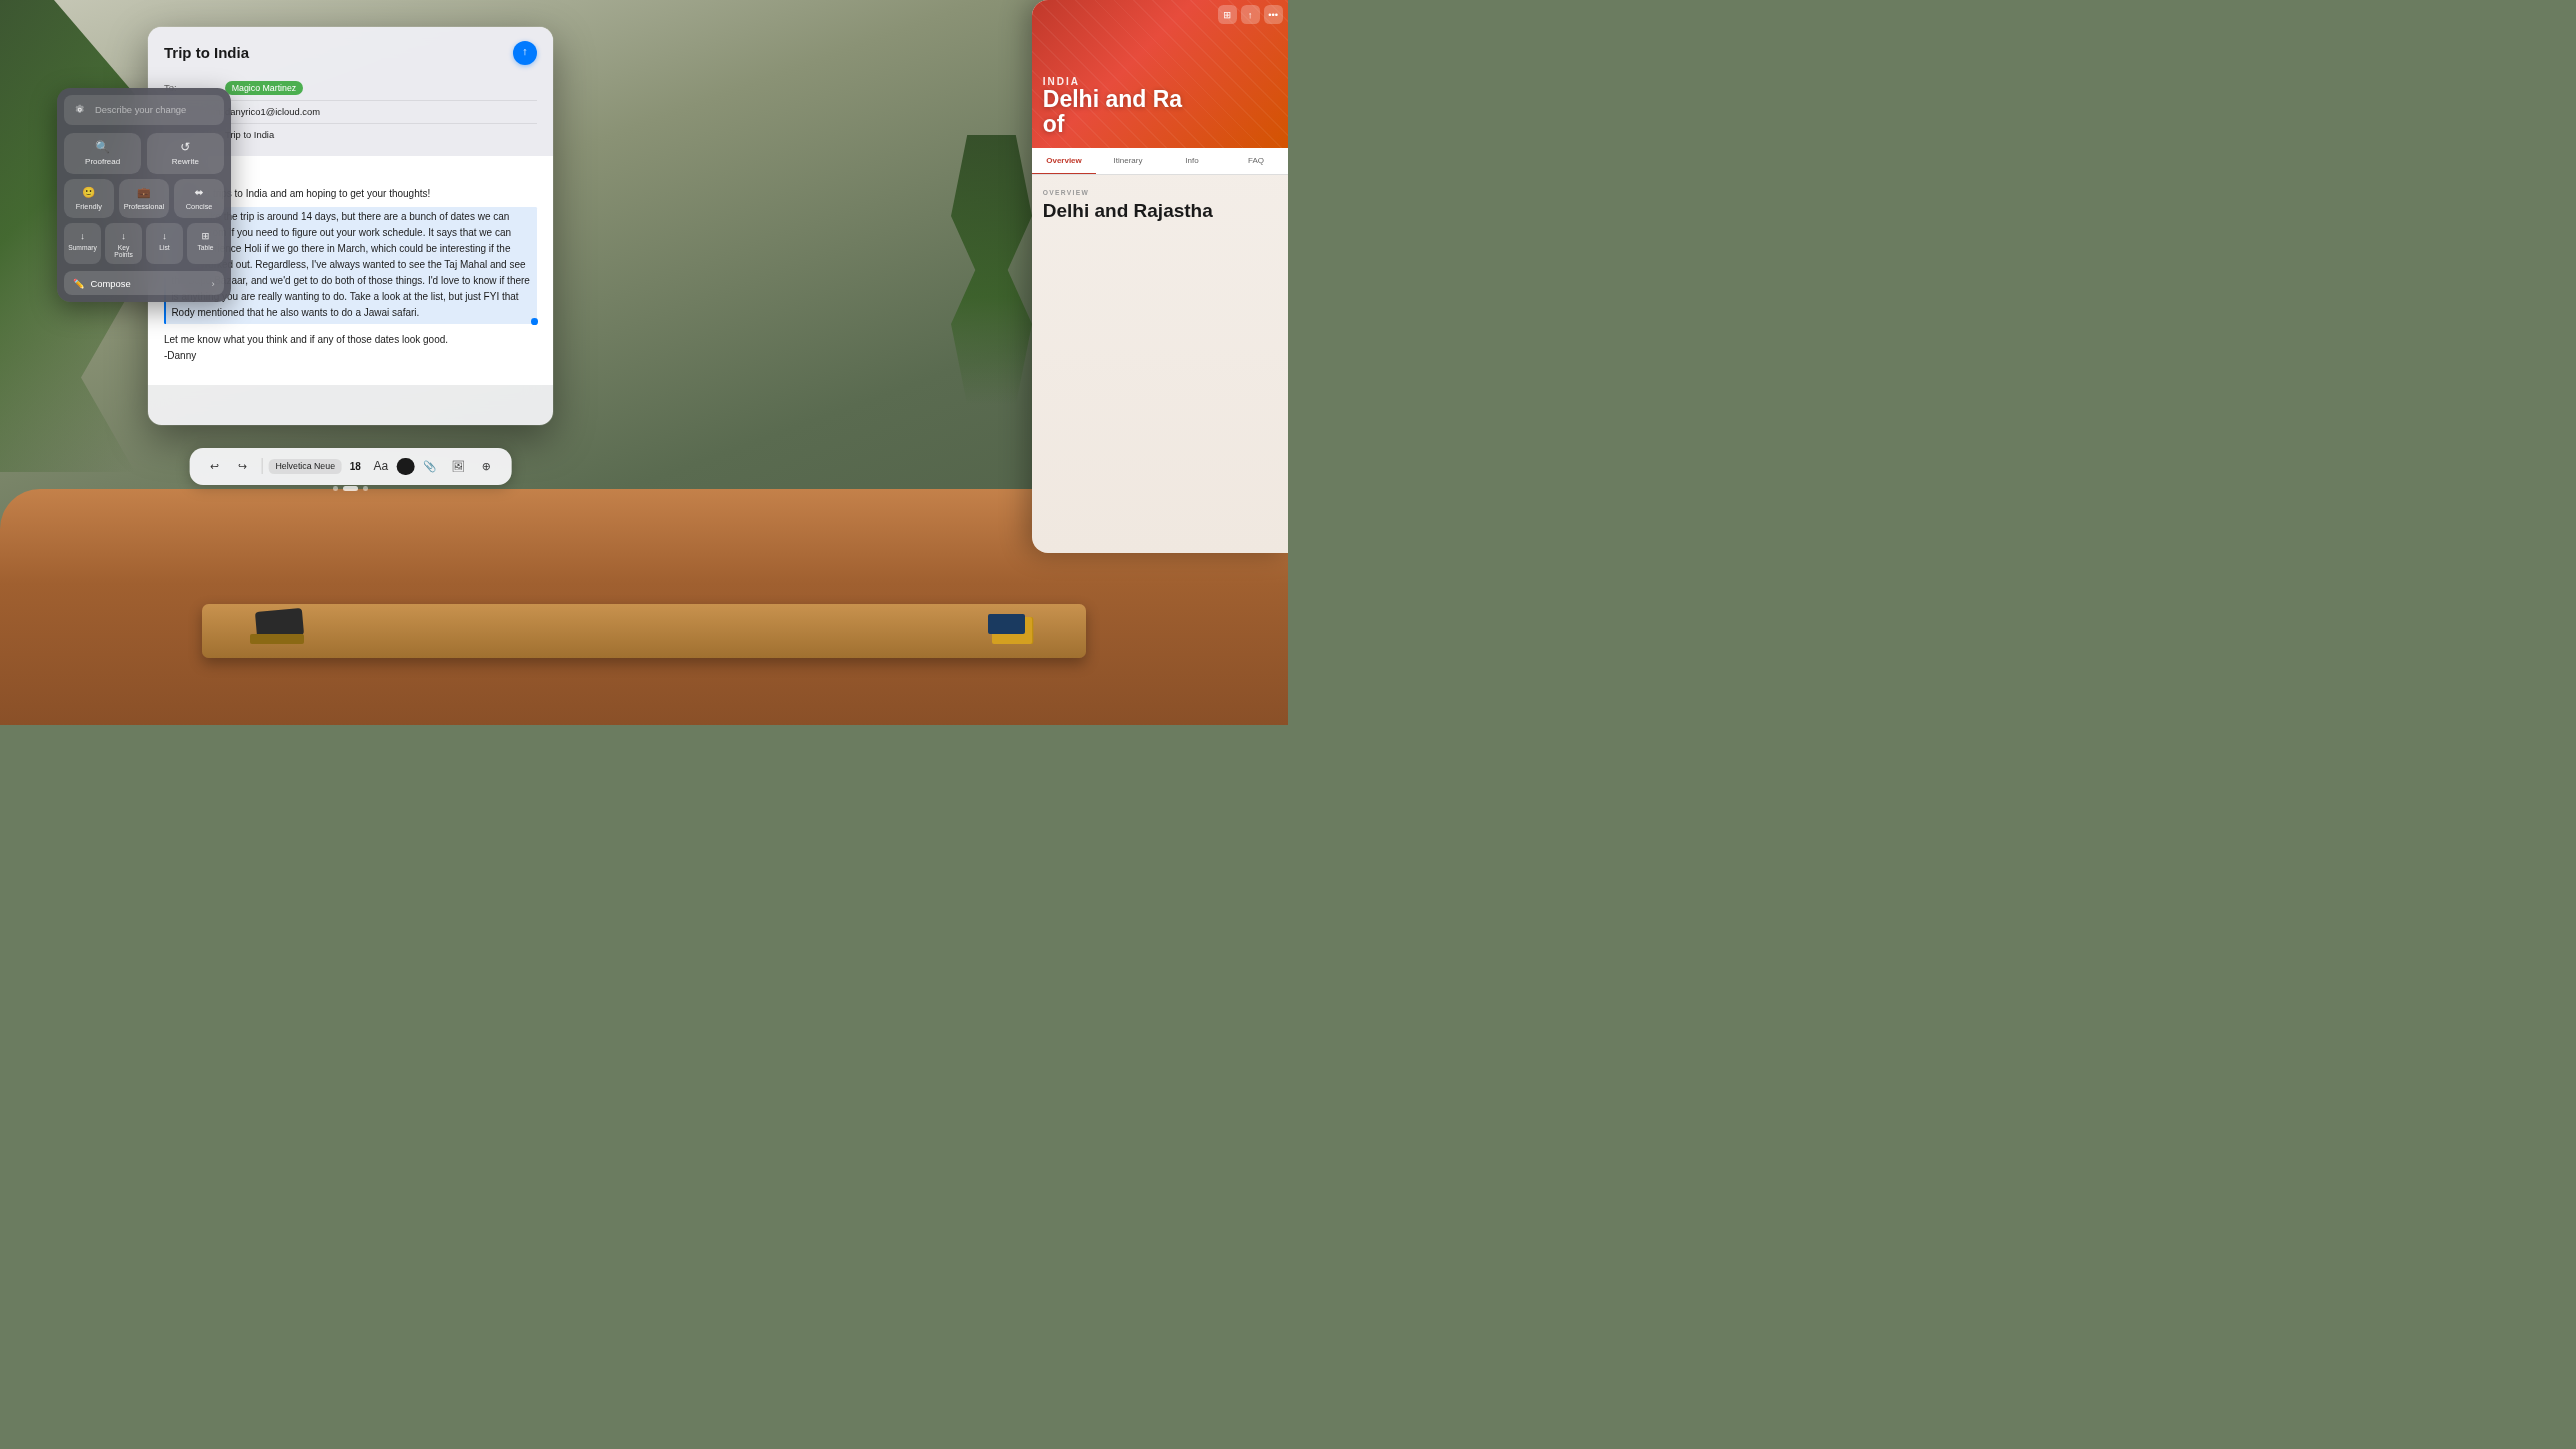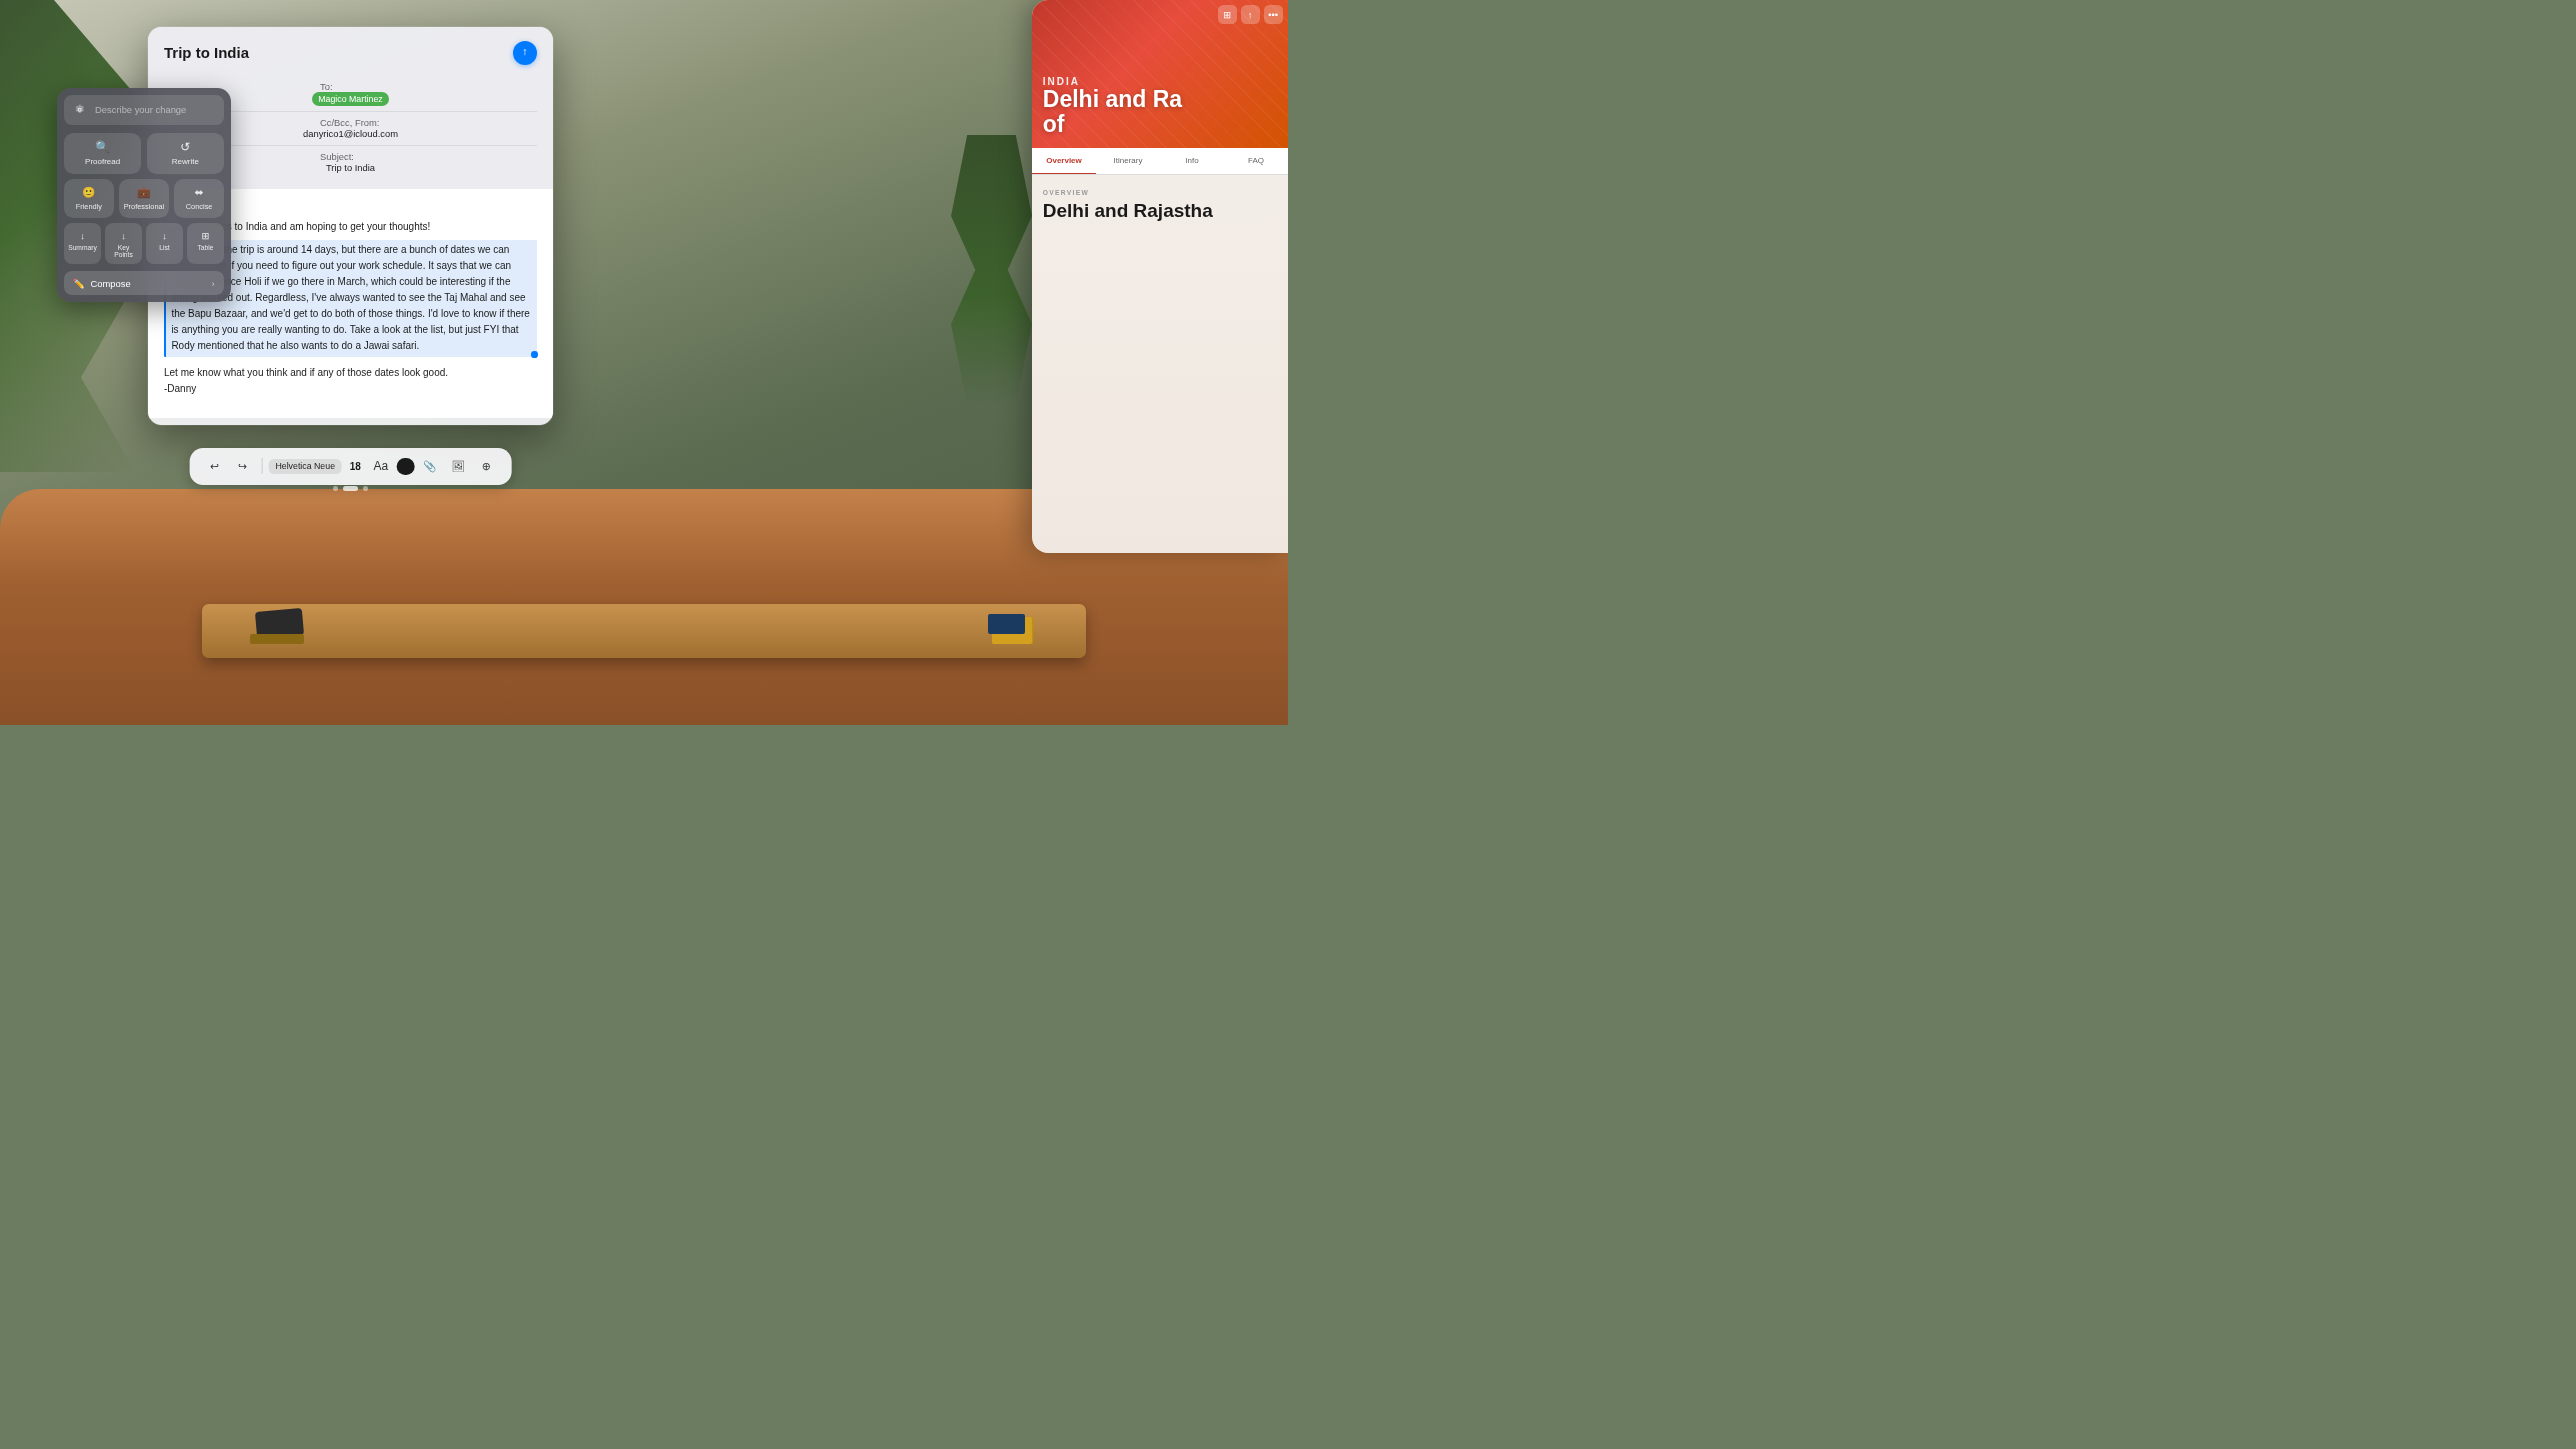--- a/index.html
+++ b/index.html
@@ -167,21 +167,20 @@
       line-height: 1;
       margin-top: -1.3px;
     }
 
     .email-field-row {
       display: flex;
       align-items: center;
       padding: 5.4px 0;
       border-bottom: 0.7px solid rgba(0,0,0,0.08);
       font-size: 9.4px;
-      flex-direction: column;
     }
 
     .email-field-label {
       color: #666;
       width: 61px;
       font-size: 9.4px;
     }
 
     .email-to-chip {
       background: #4CAF50;

